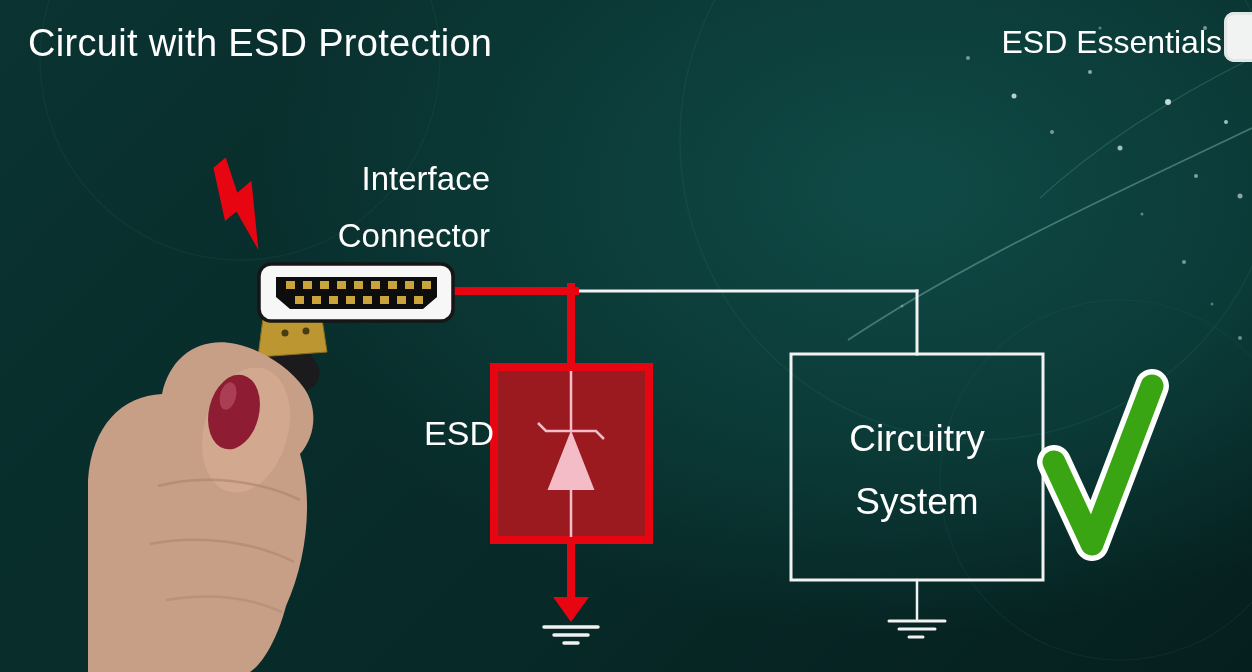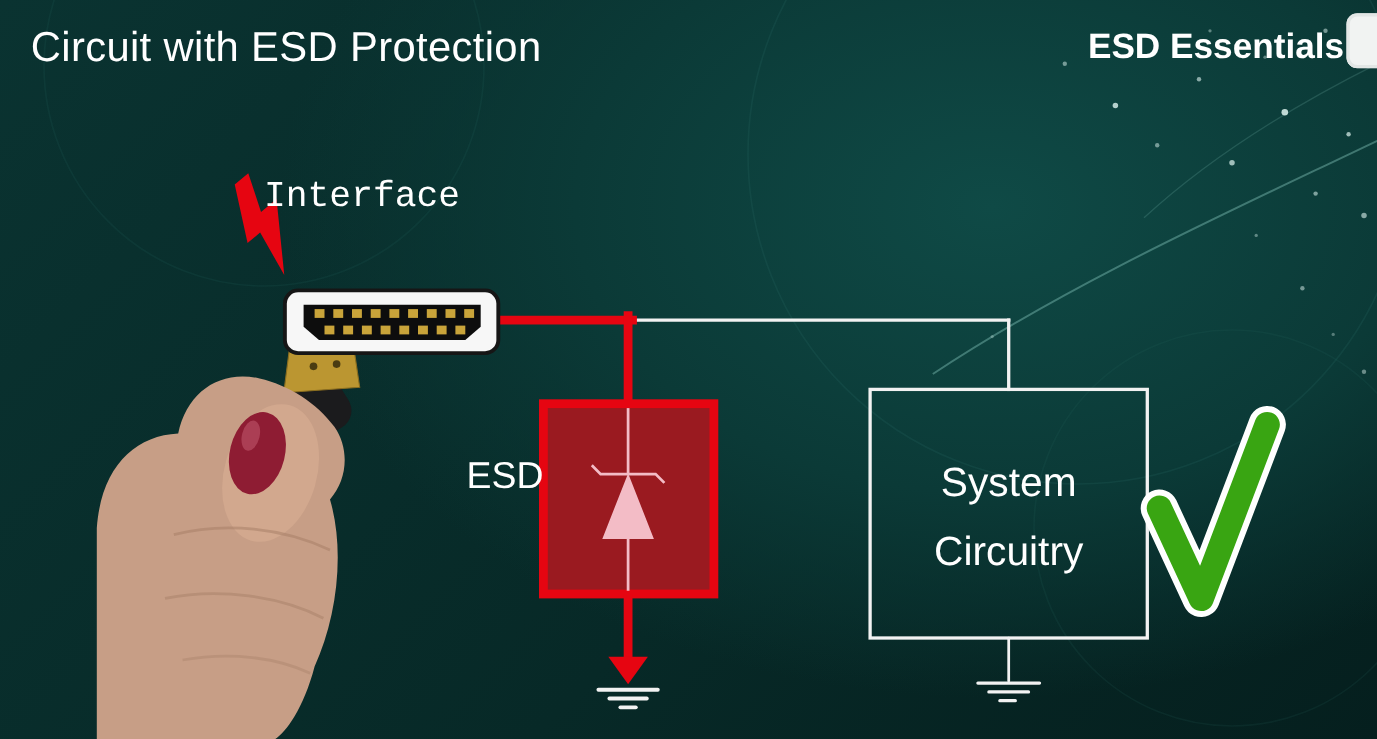--- a/index.html
+++ b/index.html
@@ -6,24 +6,24 @@
   body{width:1252px;height:672px;overflow:hidden;font-family:"Liberation Sans",sans-serif;}
   .slide{
     position:relative;width:1252px;height:672px;overflow:hidden;
     color:var(--text-white,#fff);
     background:
       radial-gradient(900px 620px at 72% 28%, #0f4a46 0%, #0b3a37 42%, rgba(11,58,55,0) 72%),
       linear-gradient(135deg, var(--background-teal,#0a3331) 0%, #072927 60%, #051f1e 100%);
   }
   .abs{position:absolute;}
   .title{left:28px;top:22px;font-size:38px;font-weight:500;letter-spacing:.3px;}
-  .brand{top:24px;right:30px;font-size:32px;font-weight:700;}
+  .brand{top:24px;right:30px;font-size:32px;font-weight:400;}
   .brand-logo{top:12px;right:-18px;width:46px;height:50px;background:#f1f3f2;border-radius:10px;
     box-shadow:inset 0 0 0 3px #e2e6e5;}
-  .connector-label{left:240px;top:150px;width:250px;text-align:left;font-size:33px;line-height:57px;font-family:Liberation Mono, monospace;}
+  .connector-label{left:240px;top:150px;width:250px;text-align:right;font-size:33px;line-height:57px;}
   .diode-label{left:342px;top:404px;width:152px;text-align:right;font-size:34px;line-height:58px;}
   .system-label{left:791px;top:407px;width:252px;text-align:center;font-size:37px;line-height:63px;}
   svg.layer{position:absolute;left:0;top:0;}
   
   .r-stroke{stroke:var(--esd-red,#e60511);}
   .r-fill{fill:var(--esd-red,#e60511);}
   .w-stroke{stroke:var(--wire-white,#f2f2f2);}
   .diodeF{fill:var(--diode-fill,#9a1a20);}
   .pinkS{stroke:var(--diode-symbol-pink,#f3bcc6);}
   .pinkF{fill:var(--diode-symbol-pink,#f3bcc6);}
@@ -166,24 +166,25 @@
       <path class="greenS" d="M1054,462 L1092,544 L1152,386" stroke-width="23"></path>
     </g>
   </svg>
 
   <div class="abs title">Circuit with ESD Protection</div>
   <div class="abs brand">ESD Essentials</div>
   <div class="abs brand-logo"></div>
 
   <div class="abs connector-label">
     <div>Interface</div>
+    <div>Connector</div>
   </div>
 
   <div class="abs diode-label">
     <div>ESD</div>
   </div>
 
   <div class="abs system-label">
+    <div>Circuitry</div>
     <div>System</div>
-    <div>Circuitry</div>
   </div>
 
 </div>
 
 </body></html>

